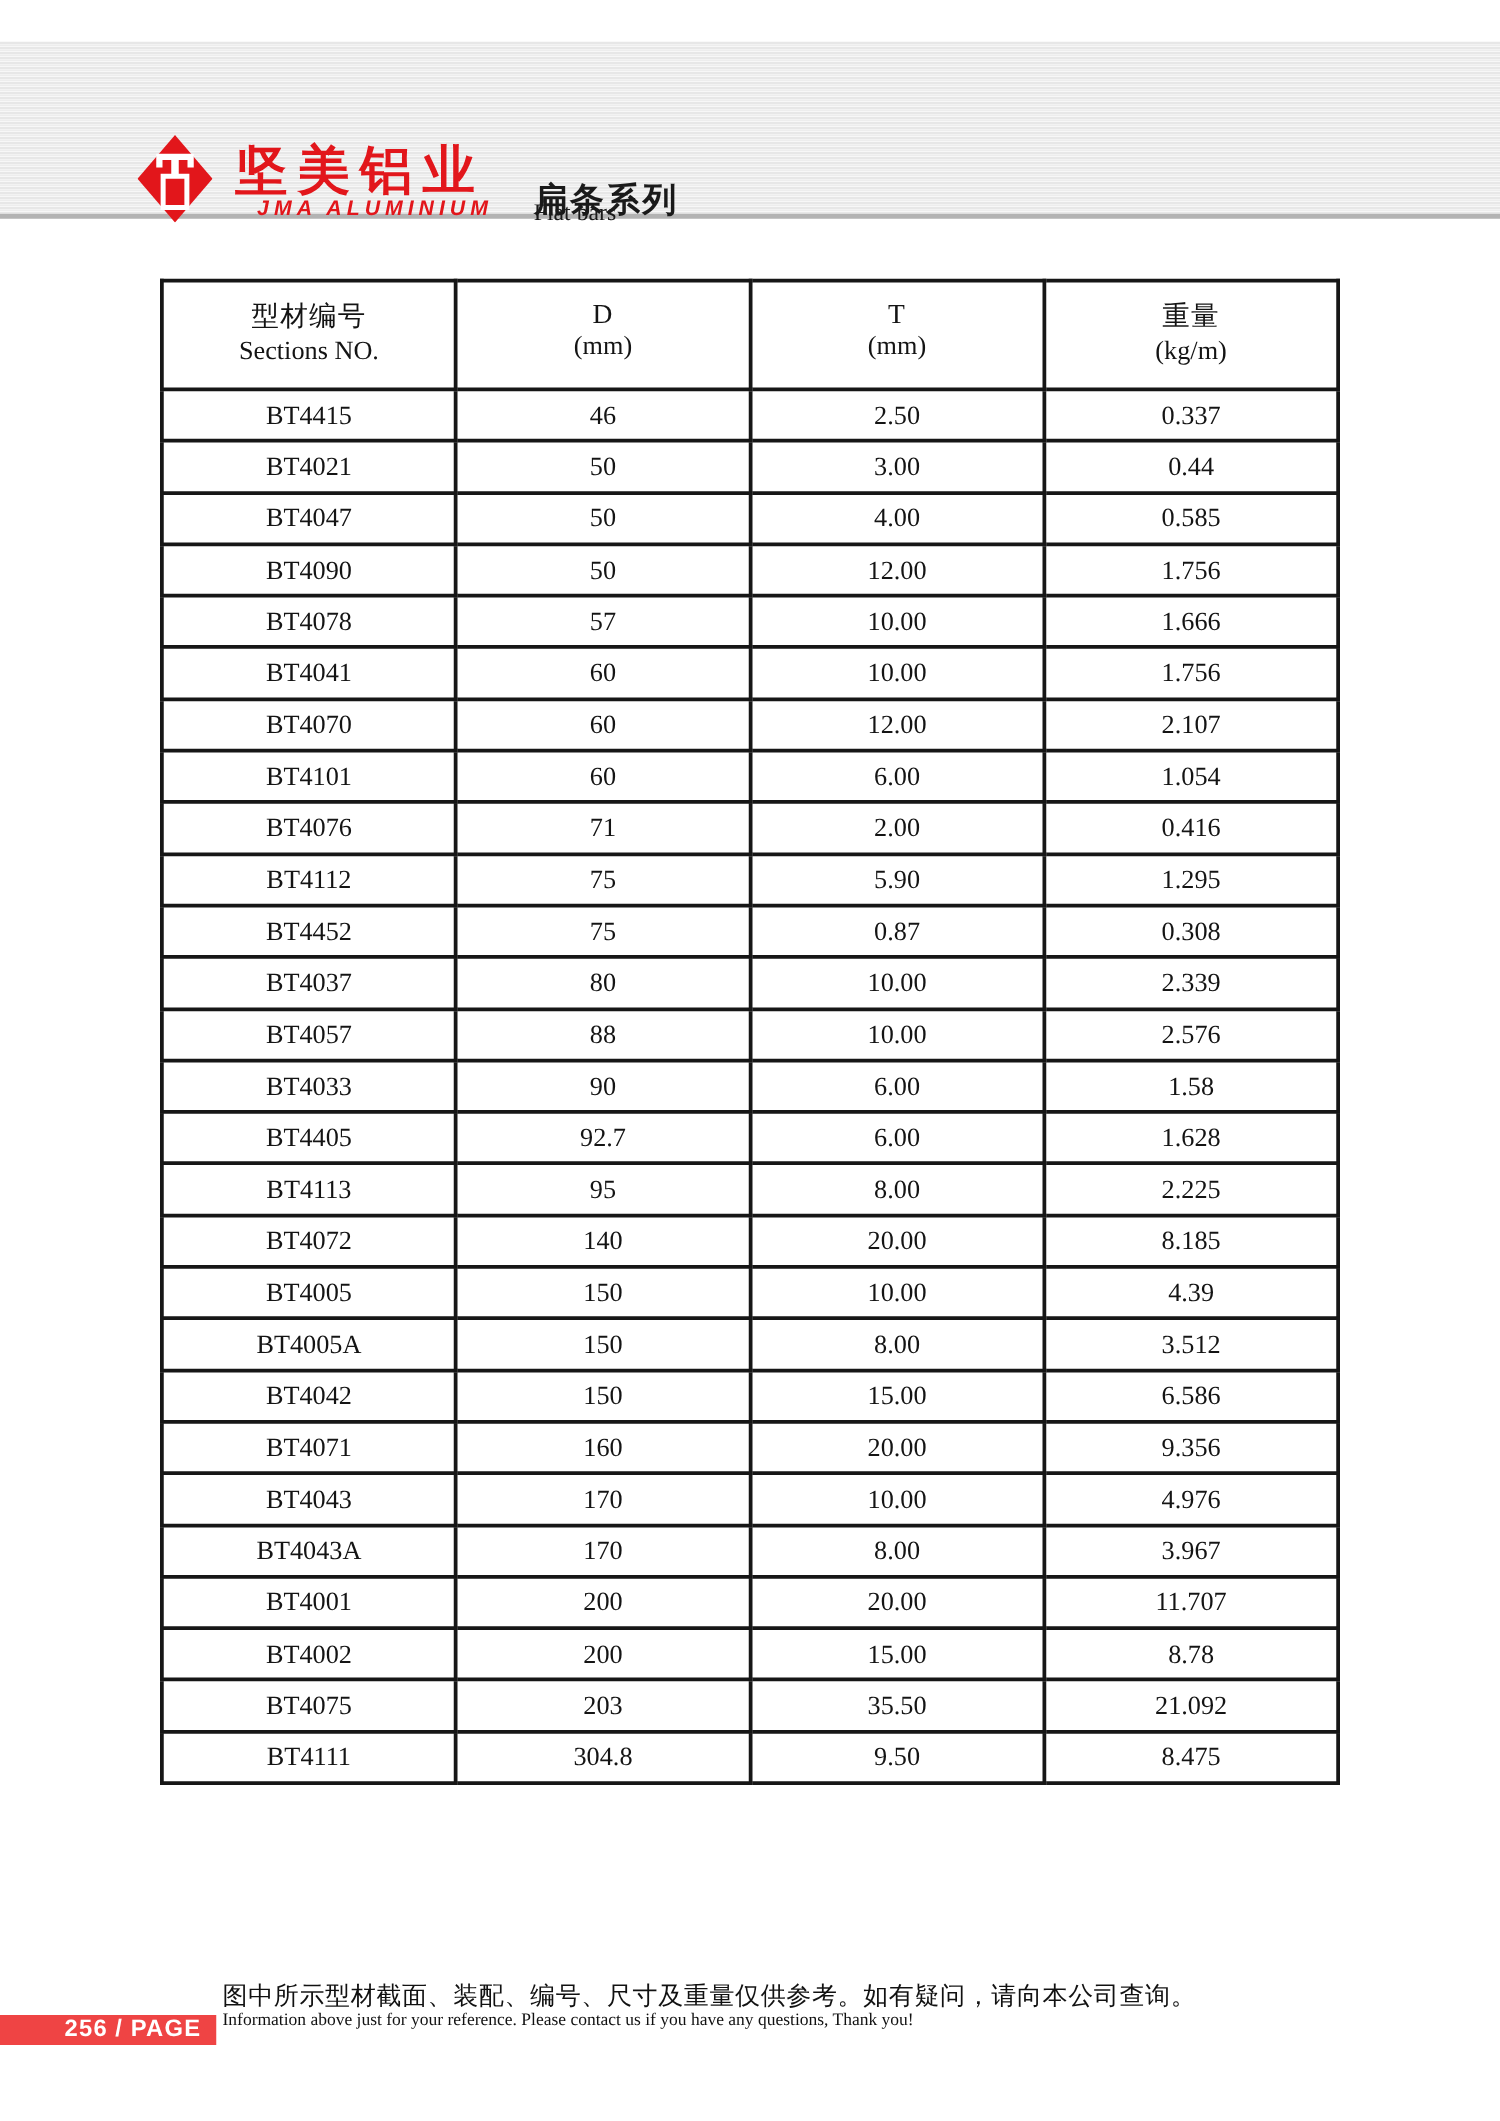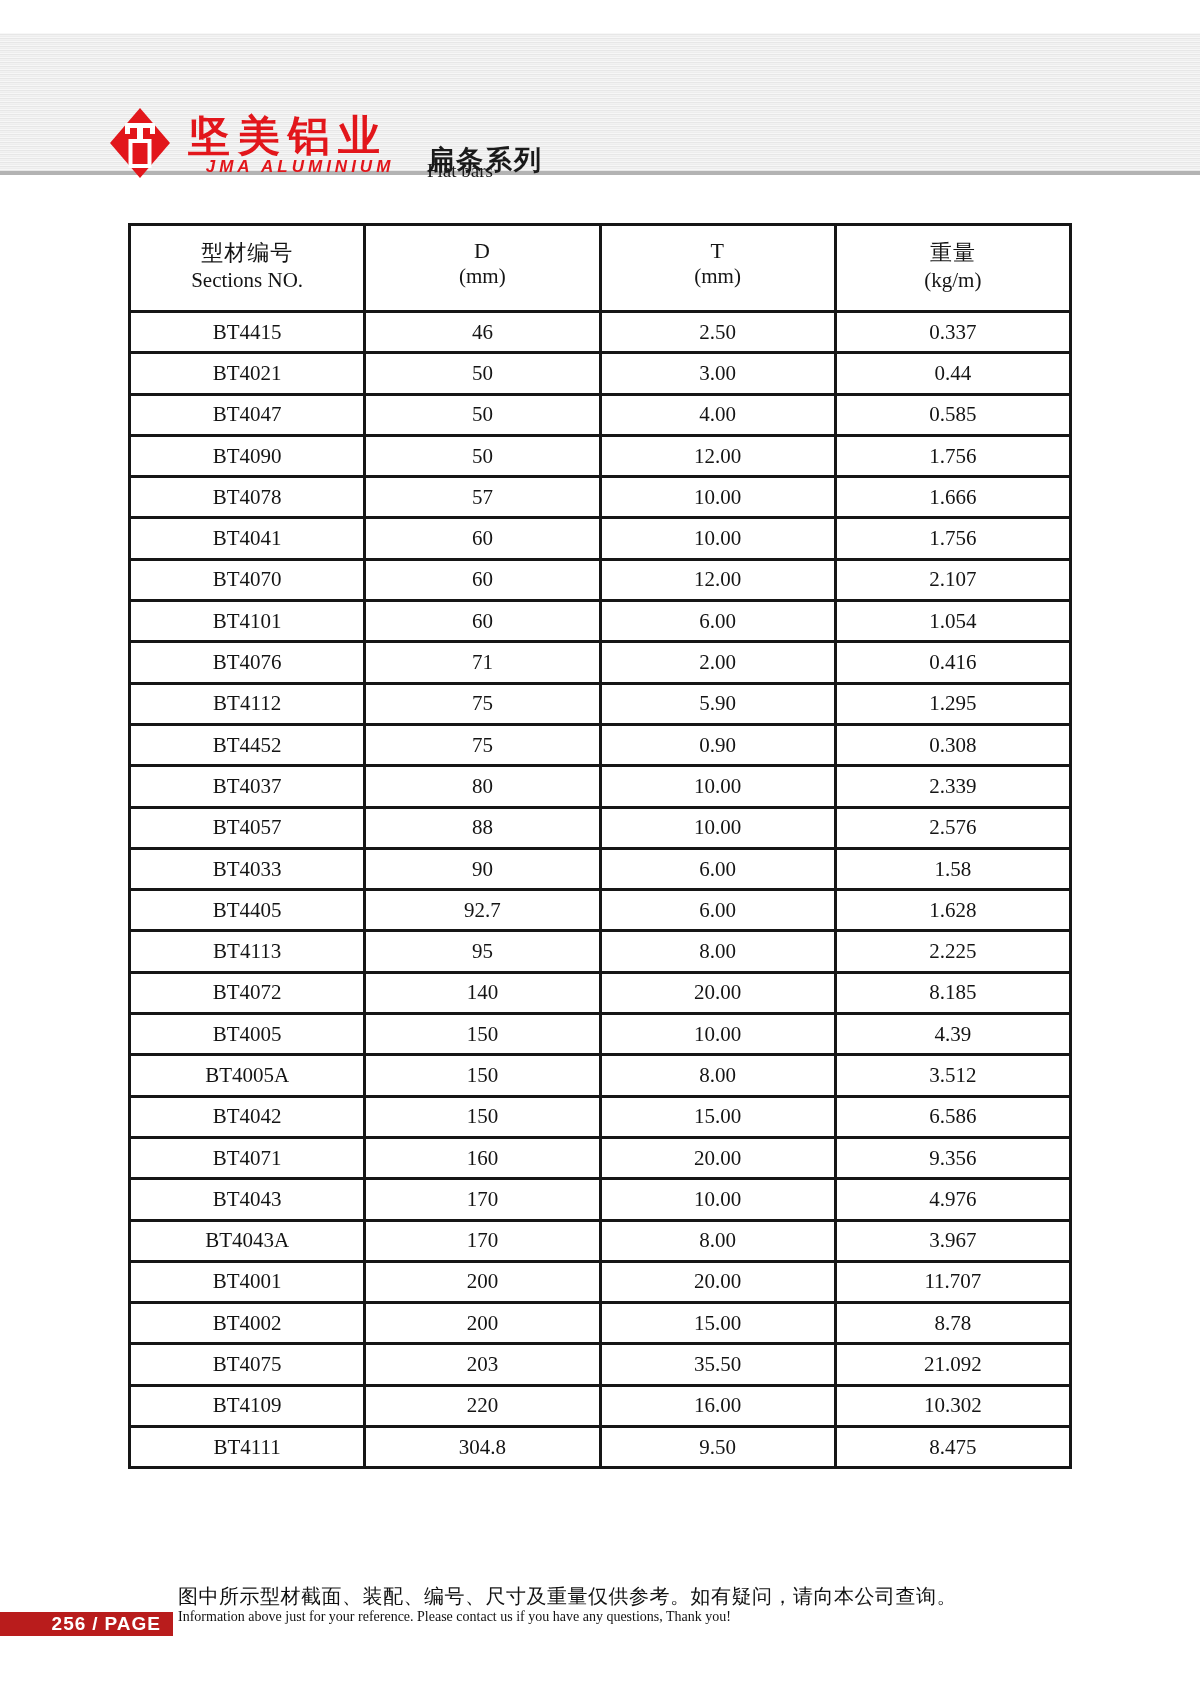--- a/index.html
+++ b/index.html
@@ -58,21 +58,21 @@
     position:absolute;left:178px;top:1583px;width:980px;
     font-family:"DejaVu Sans", sans-serif;font-size:20px;color:#111;
     letter-spacing:0.5px;white-space:nowrap;
   }
   .note-en{
     position:absolute;left:178px;top:1609px;width:980px;
     font-family:"Liberation Serif", serif;font-size:14px;color:#111;white-space:nowrap;
   }
   .page-badge{
     position:absolute;left:0;top:1612px;width:161px;height:24px;
-    background:#b91c1c;color:#ffffff;
+    background:#ef4444;color:#ffffff;
     font-family:"Liberation Sans", sans-serif;font-weight:bold;
     font-size:19px;line-height:24px;text-align:right;padding-right:12px;
     letter-spacing:1px;white-space:nowrap;
   }
   .page-badge .sep{padding:0 6px;}
 </style>
 </head>
 <body>
 
 <div class="band">
@@ -180,21 +180,21 @@
       </tr>
       <tr>
         <td>BT4112</td>
         <td>75</td>
         <td>5.90</td>
         <td>1.295</td>
       </tr>
       <tr>
         <td>BT4452</td>
         <td>75</td>
-        <td>0.90</td>
+        <td>0.87</td>
         <td>0.308</td>
       </tr>
       <tr>
         <td>BT4037</td>
         <td>80</td>
         <td>10.00</td>
         <td>2.339</td>
       </tr>
       <tr>
         <td>BT4057</td>
@@ -274,26 +274,20 @@
         <td>15.00</td>
         <td>8.78</td>
       </tr>
       <tr>
         <td>BT4075</td>
         <td>203</td>
         <td>35.50</td>
         <td>21.092</td>
       </tr>
       <tr>
-        <td>BT4109</td>
-        <td>220</td>
-        <td>16.00</td>
-        <td>10.302</td>
-      </tr>
-      <tr>
         <td>BT4111</td>
         <td>304.8</td>
         <td>9.50</td>
         <td>8.475</td>
       </tr>
     </tbody>
 </table>
 
 <div class="note-cn">图中所示型材截面、装配、编号、尺寸及重量仅供参考。如有疑问，请向本公司查询。</div>
 <div class="note-en">Information above just for your reference. Please contact us if you have any questions, Thank you!</div>

